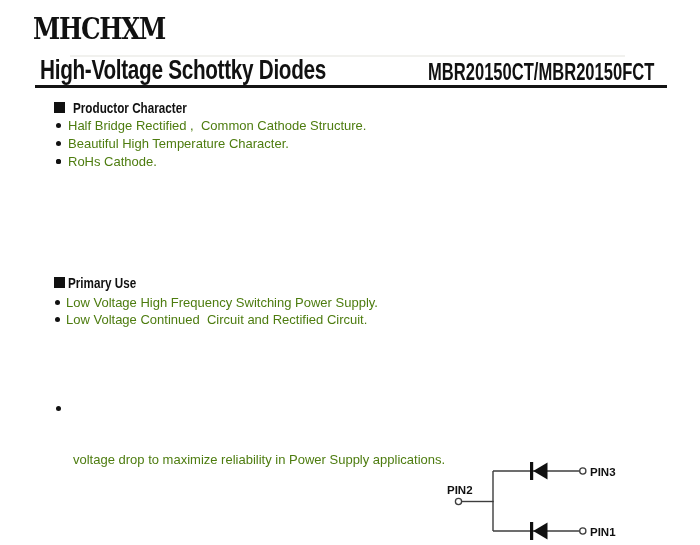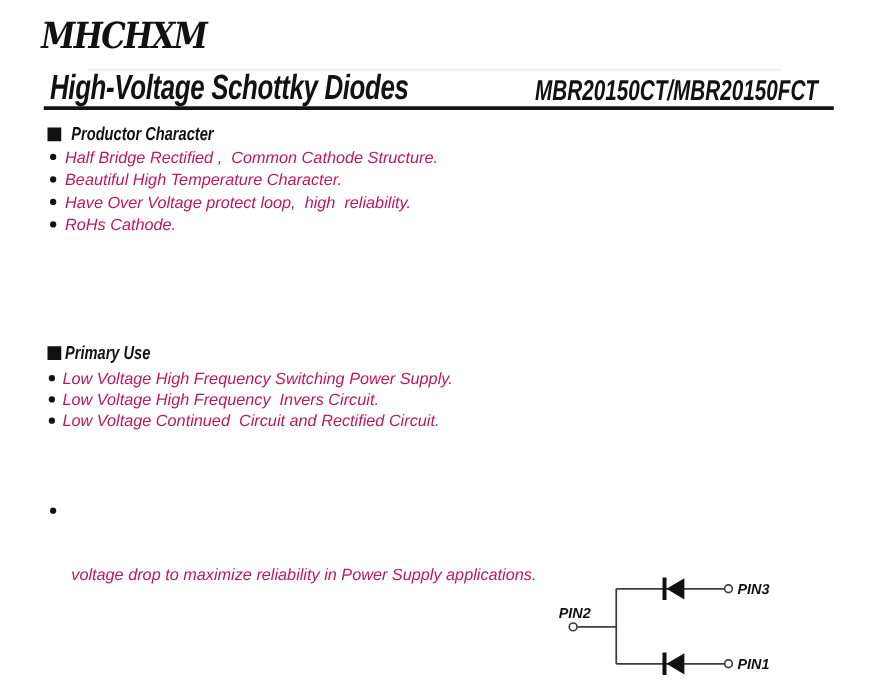--- a/index.html
+++ b/index.html
@@ -1,51 +1,51 @@
 <!DOCTYPE html>
 <html><head>
 <meta charset="utf-8">
 <style>
   html,body{margin:0;padding:0;background:#fff;}
   .page{
     position:relative;width:700px;height:545px;background:#ffffff;overflow:hidden;
-    font-family:"Liberation Sans","DejaVu Sans",sans-serif;color:#1c1c1c;font-style:italic;
+    font-family:"Liberation Sans","DejaVu Sans",sans-serif;color:#1c1c1c;
   }
   .logo{
     position:absolute;left:33px;top:14px;
     font-family:"DejaVu Serif","Liberation Serif",serif;
     font-weight:700;font-size:28px;line-height:30px;letter-spacing:-1.5px;
     transform:scale(0.88,1.03);transform-origin:0 0;white-space:nowrap;color:#111;
   }
   .artifact{position:absolute;left:70px;top:55px;width:555px;height:2px;background:#f1f1ee;}
   .title{
     position:absolute;left:40px;top:56px;font-size:28px;line-height:28px;font-weight:700;
     letter-spacing:-0.4px;transform:scaleX(0.74);transform-origin:0 0;white-space:nowrap;color:#111;
   }
   .partnum{
     position:absolute;left:428px;top:61px;font-size:23px;line-height:23px;font-weight:700;
     transform:scaleX(0.72);transform-origin:0 0;white-space:nowrap;color:#111;
   }
   .rule{position:absolute;left:35px;top:85px;width:632px;height:3px;background:#141414;}
-  .section{position:absolute;left:38px;}
+  .section{position:absolute;left:54px;}
   #sec-product{top:99px;}
   #sec-primary{top:274px;}
   #sec-summarize{top:396px;}
   .sec-head{display:flex;align-items:center;height:16px;}
   .sq{width:11px;height:11px;background:#111;flex:0 0 auto;}
   .sec-head.wide-gap .sq{margin-right:8px;}
   .sec-head.tight-gap .sq{margin-right:3px;}
   .sec-label{
     font-size:15px;font-weight:700;display:inline-block;white-space:pre;
     transform:scaleX(0.78);transform-origin:0 50%;color:#111;
   }
   .bullets{margin:0;padding:0;list-style:none;}
   #sec-product .bullets{margin-top:2px;}
   #sec-primary .bullets,#sec-summarize .bullets{margin-top:4px;}
-  .b-item{position:relative;font-size:13px;white-space:pre;color:#be185d;}
+  .b-item{position:relative;font-size:13px;white-space:pre;color:#4d7c0f;}
   #sec-product .b-item{line-height:18px;padding-left:14px;}
   #sec-primary .b-item{line-height:17px;padding-left:12px;}
   #sec-summarize .b-item{line-height:17px;padding-left:19px;}
   .dot{position:absolute;left:2px;top:6px;width:5px;height:5px;border-radius:50%;background:#111;}
   #sec-primary .dot{left:1px;}
   .sum-line{line-height:17px;}
   .schematic{position:absolute;left:430px;top:440px;}
   .schematic line{stroke:#3d3d3d;stroke-width:1.4;}
   .schematic circle{fill:#ffffff;stroke:#3d3d3d;stroke-width:1.3;}
   .schematic rect,.schematic polygon{fill:#111;}
@@ -67,33 +67,32 @@
   <div class="rule"></div>
 
   <div class="section" id="sec-product">
     <div class="sec-head wide-gap">
       <span class="sq"></span>
       <span class="sec-label">Productor Character</span>
     </div>
     <ul class="bullets">
       <li class="b-item"><span class="dot"></span><span>Half Bridge Rectified ,  Common Cathode Structure.</span></li>
       <li class="b-item"><span class="dot"></span><span>Beautiful High Temperature Character.</span></li>
-      <li class="b-item"><span class="dot"></span><span>Have Over Voltage protect loop,  high  reliability.</span></li>
+      <li class="b-item"><span class="dot"></span></li>
       <li class="b-item"><span class="dot"></span><span>RoHs Cathode.</span></li>
     </ul>
   </div>
 
   <div class="section" id="sec-primary">
     <div class="sec-head tight-gap">
       <span class="sq"></span>
       <span class="sec-label">Primary Use</span>
     </div>
     <ul class="bullets">
       <li class="b-item"><span class="dot"></span><span>Low Voltage High Frequency Switching Power Supply.</span></li>
-      <li class="b-item"><span class="dot"></span><span>Low Voltage High Frequency  Invers Circuit.</span></li>
       <li class="b-item"><span class="dot"></span><span>Low Voltage Continued  Circuit and Rectified Circuit.</span></li>
     </ul>
   </div>
 
   <div class="section" id="sec-summarize">
     <div class="bullets">
       <div class="b-item">
         <span class="dot"></span>
         <div class="sum-line">voltage drop to maximize reliability in Power Supply applications.</div>
       </div>

